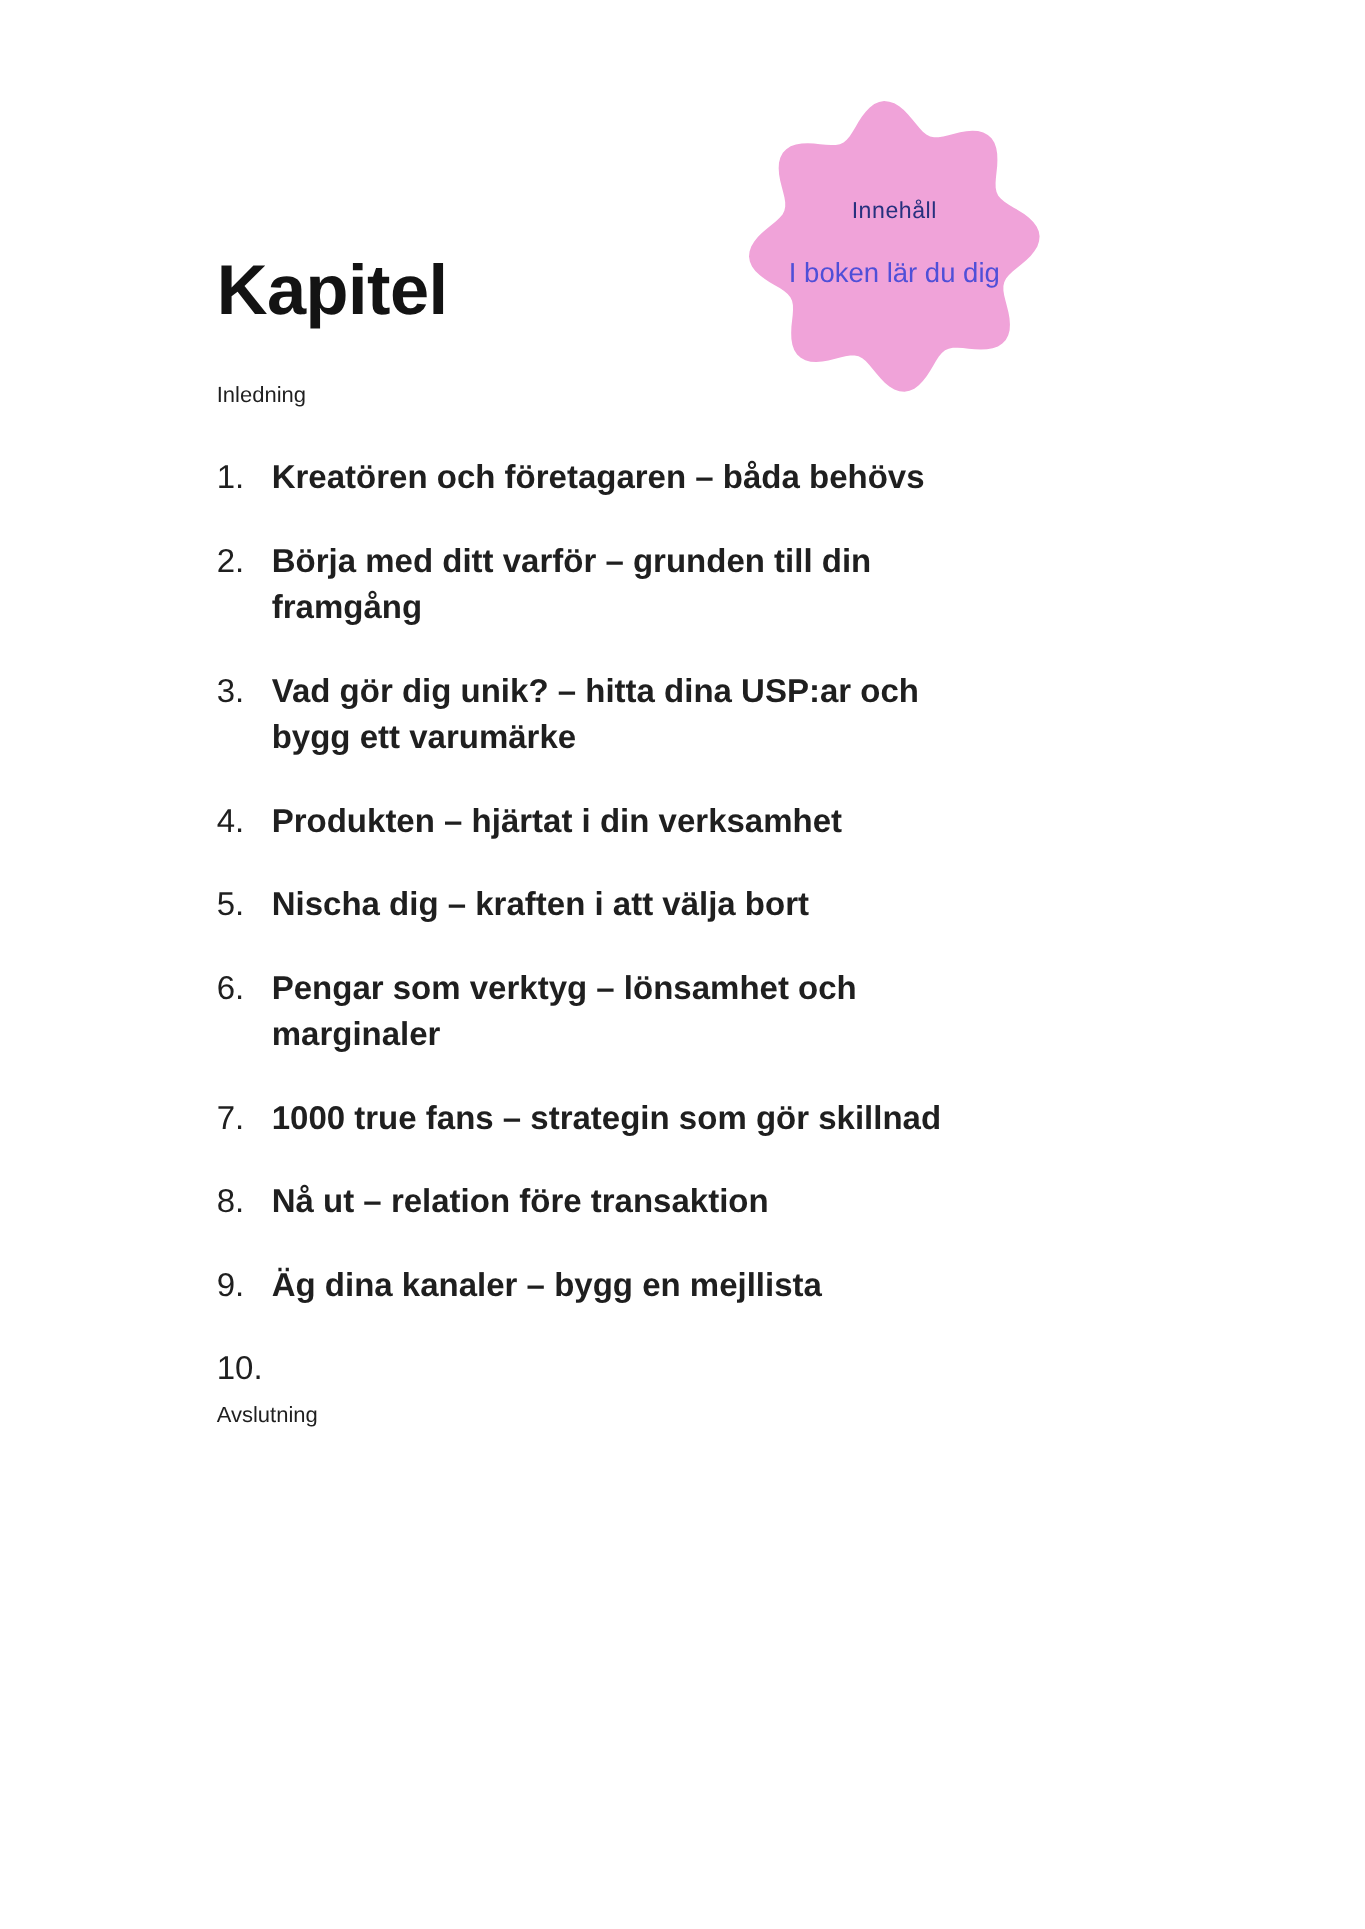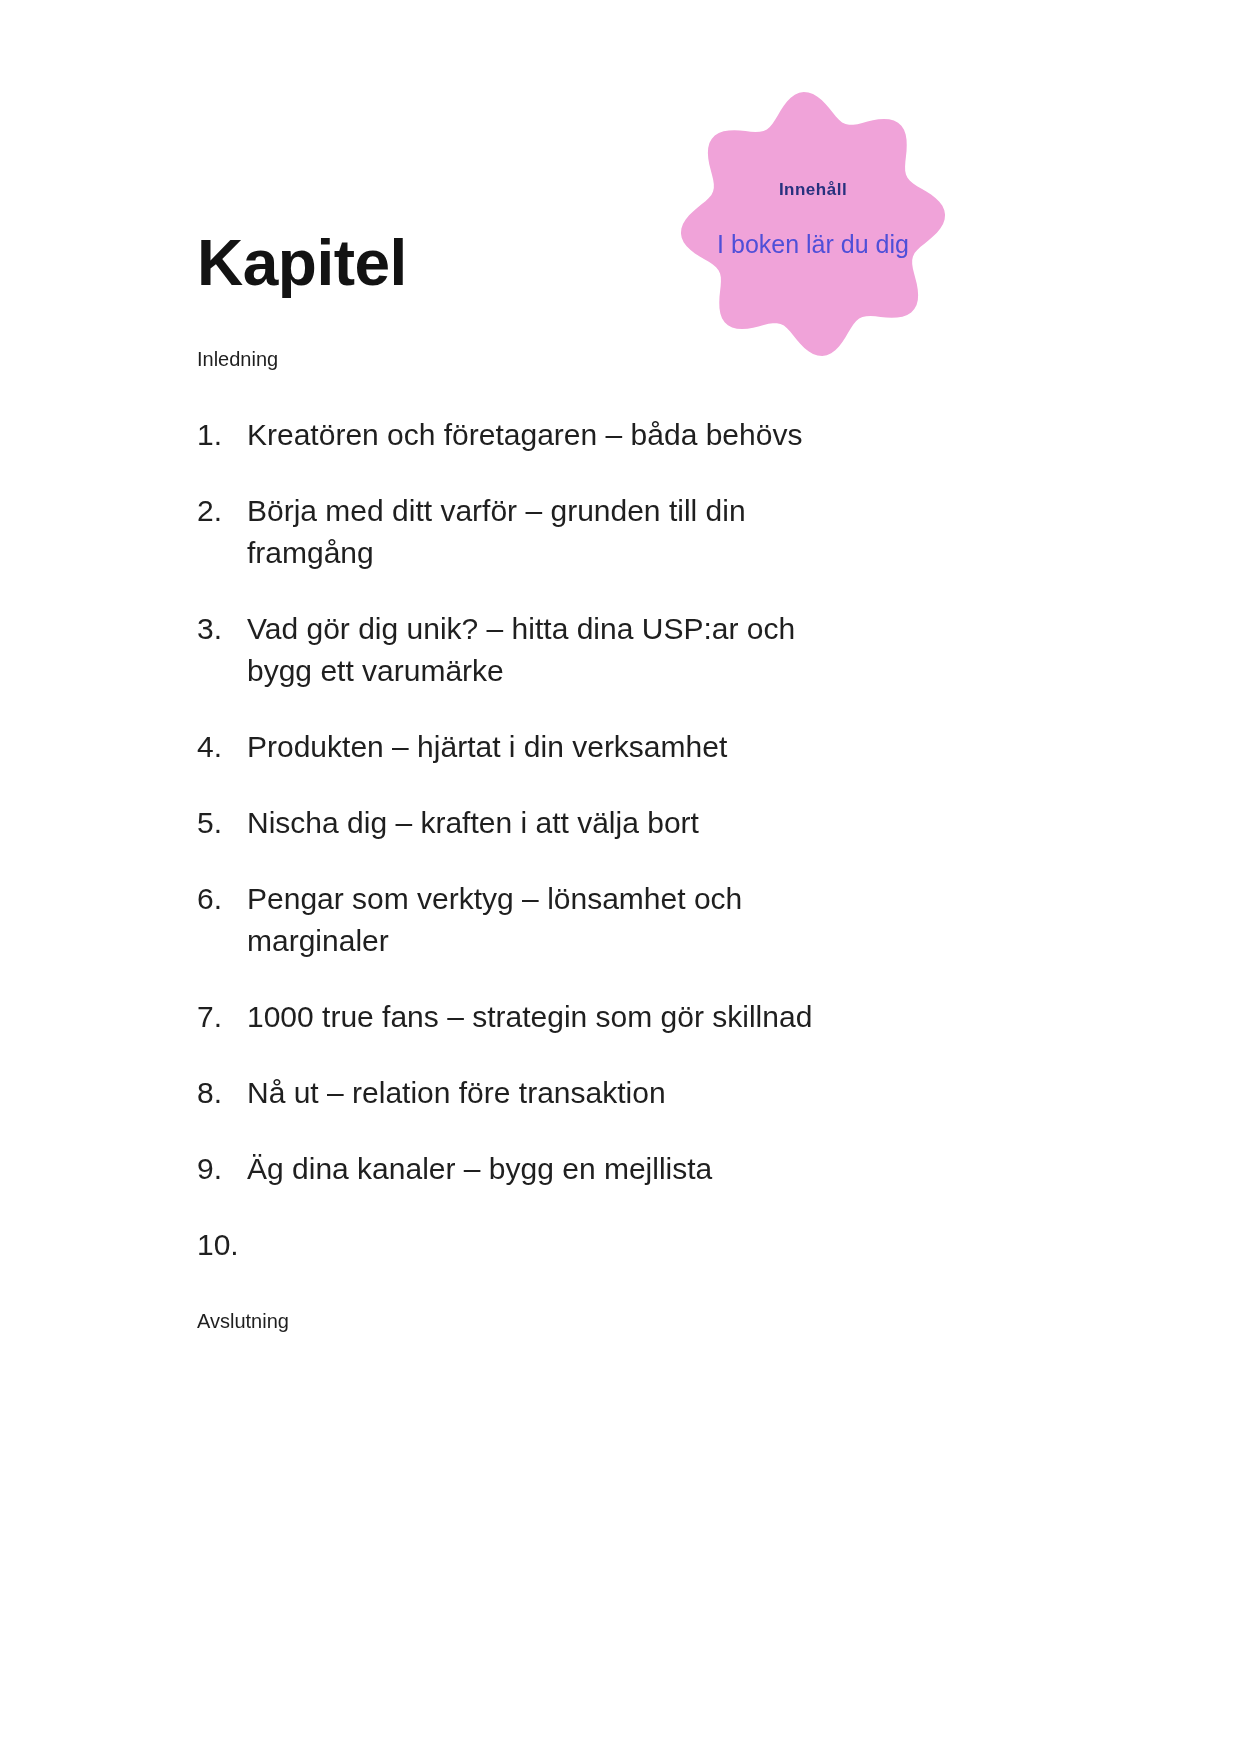--- a/index.html
+++ b/index.html
@@ -38,22 +38,22 @@
     height: 100%;
   }
   .badge-text {
     position: absolute;
     top: 102px;
     left: 0;
     width: 100%;
     text-align: center;
   }
   .badge-title {
-    font-size: 17px;
-    font-weight: bold;
+    font-size: 21px;
+    font-weight: normal;
     letter-spacing: 0.5px;
     color: var(--badge-title-color);
   }
   .badge-subtitle {
     margin-top: 30px;
     font-size: 25px;
     color: var(--badge-subtitle-color);
   }
   
   .content {
@@ -71,39 +71,40 @@
     letter-spacing: -0.5px;
     color: #131313;
   }
   .intro, .outro {
     margin: 0;
     font-size: 20px;
     line-height: 42px;
     color: #1f1f1f;
   }
   .intro { margin-top: 40px; }
-  .outro { margin-top: 34px; }
+  .outro { }
   ol.chapter-list {
     list-style: none;
     margin: 0;
     padding: 0;
   }
   ol.chapter-list li {
     display: flex;
     margin-top: 34px;
     font-size: 30px;
     line-height: 42px;
   }
   ol.chapter-list .num {
     flex: 0 0 50px;
     width: 50px;
   }
   ol.chapter-list .txt {
     white-space: pre-line;
     max-width: 750px;
+    font-weight: bold;
   }
 </style>
 </head>
 <body>
 
 <div class="page">
 
   <div class="badge">
     <svg viewBox="0 0 300 300" aria-hidden="true">
       <path d="M283.6,150.0L280.8,154.6L277.3,158.9L273.2,162.9L268.8,166.7L264.5,170.2L260.5,173.5L257.1,176.7L254.4,179.9L252.7,183.4L251.9,187.1L251.9,191.2L252.6,195.7L253.8,200.6L255.2,206.0L256.6,211.5L257.6,217.2L258.0,222.9L257.7,228.2L256.4,233.1L254.1,237.4L250.9,240.8L246.8,243.5L241.9,245.2L236.5,246.1L230.8,246.3L225.1,246.1L219.4,245.5L214.0,244.9L209.1,244.6L204.7,244.7L200.8,245.5L197.4,247.1L194.4,249.6L191.6,252.9L188.9,257.0L186.2,261.6L183.4,266.4L180.2,271.3L176.7,275.8L172.9,279.8L168.7,282.9L164.2,284.9L159.5,285.7L154.7,285.2L150.0,283.6L145.4,280.8L141.1,277.3L137.1,273.2L133.3,268.8L129.8,264.5L126.5,260.5L123.3,257.1L120.1,254.4L116.6,252.7L112.9,251.9L108.8,251.9L104.3,252.6L99.4,253.8L94.0,255.2L88.5,256.6L82.8,257.6L77.1,258.0L71.8,257.7L66.9,256.4L62.6,254.1L59.2,250.9L56.5,246.8L54.8,241.9L53.9,236.5L53.7,230.8L53.9,225.1L54.5,219.4L55.1,214.0L55.4,209.1L55.3,204.7L54.5,200.8L52.9,197.4L50.4,194.4L47.1,191.6L43.0,188.9L38.4,186.2L33.6,183.4L28.7,180.2L24.2,176.7L20.2,172.9L17.1,168.7L15.1,164.2L14.3,159.5L14.8,154.7L16.4,150.0L19.2,145.4L22.7,141.1L26.8,137.1L31.2,133.3L35.5,129.8L39.5,126.5L42.9,123.3L45.6,120.1L47.3,116.6L48.1,112.9L48.1,108.8L47.4,104.3L46.2,99.4L44.8,94.0L43.4,88.5L42.4,82.8L42.0,77.1L42.3,71.8L43.6,66.9L45.9,62.6L49.1,59.2L53.2,56.5L58.1,54.8L63.5,53.9L69.2,53.7L74.9,53.9L80.6,54.5L86.0,55.1L90.9,55.4L95.3,55.3L99.2,54.5L102.6,52.9L105.6,50.4L108.4,47.1L111.1,43.0L113.8,38.4L116.6,33.6L119.8,28.7L123.3,24.2L127.1,20.2L131.3,17.1L135.8,15.1L140.5,14.3L145.3,14.8L150.0,16.4L154.6,19.2L158.9,22.7L162.9,26.8L166.7,31.2L170.2,35.5L173.5,39.5L176.7,42.9L179.9,45.6L183.4,47.3L187.1,48.1L191.2,48.1L195.7,47.4L200.6,46.2L206.0,44.8L211.5,43.4L217.2,42.4L222.9,42.0L228.2,42.3L233.1,43.6L237.4,45.9L240.8,49.1L243.5,53.2L245.2,58.1L246.1,63.5L246.3,69.2L246.1,74.9L245.5,80.6L244.9,86.0L244.6,90.9L244.7,95.3L245.5,99.2L247.1,102.6L249.6,105.6L252.9,108.4L257.0,111.1L261.6,113.8L266.4,116.6L271.3,119.8L275.8,123.3L279.8,127.1L282.9,131.3L284.9,135.8L285.7,140.5L285.2,145.3L283.6,150.0Z" fill="#f0a3d9"></path>

